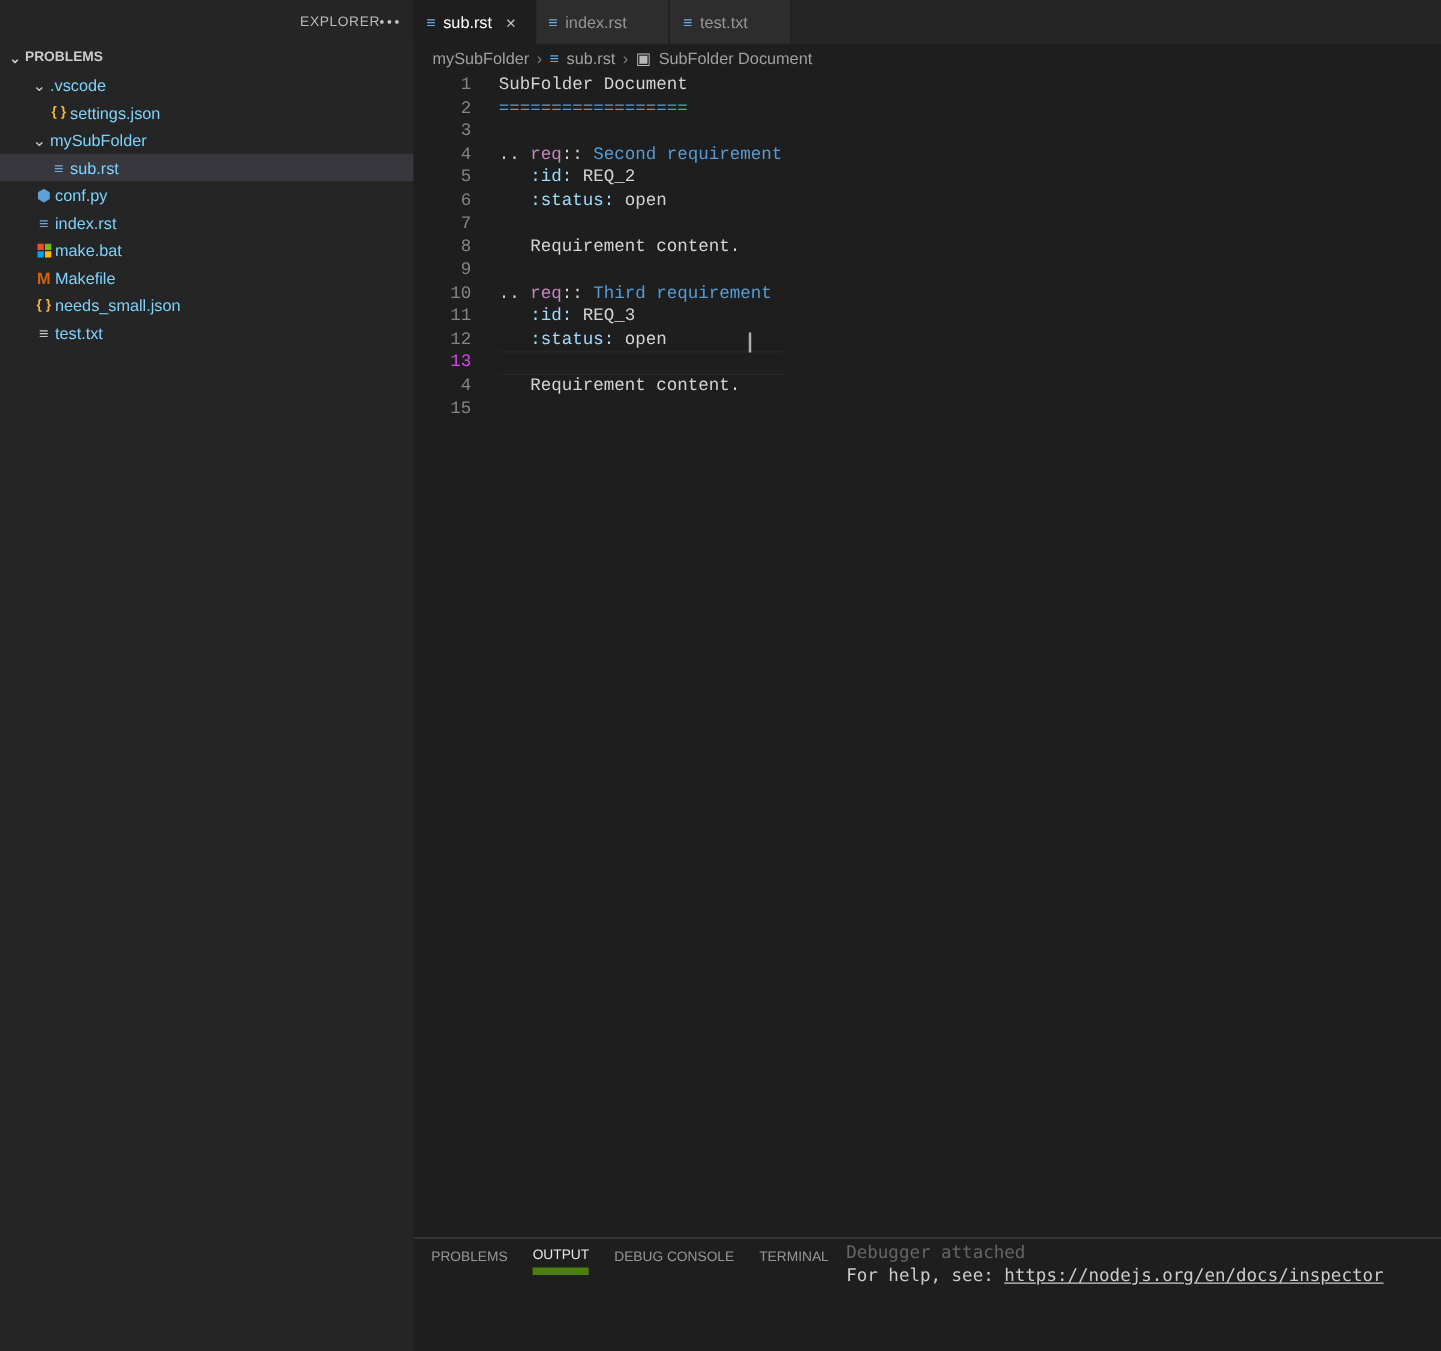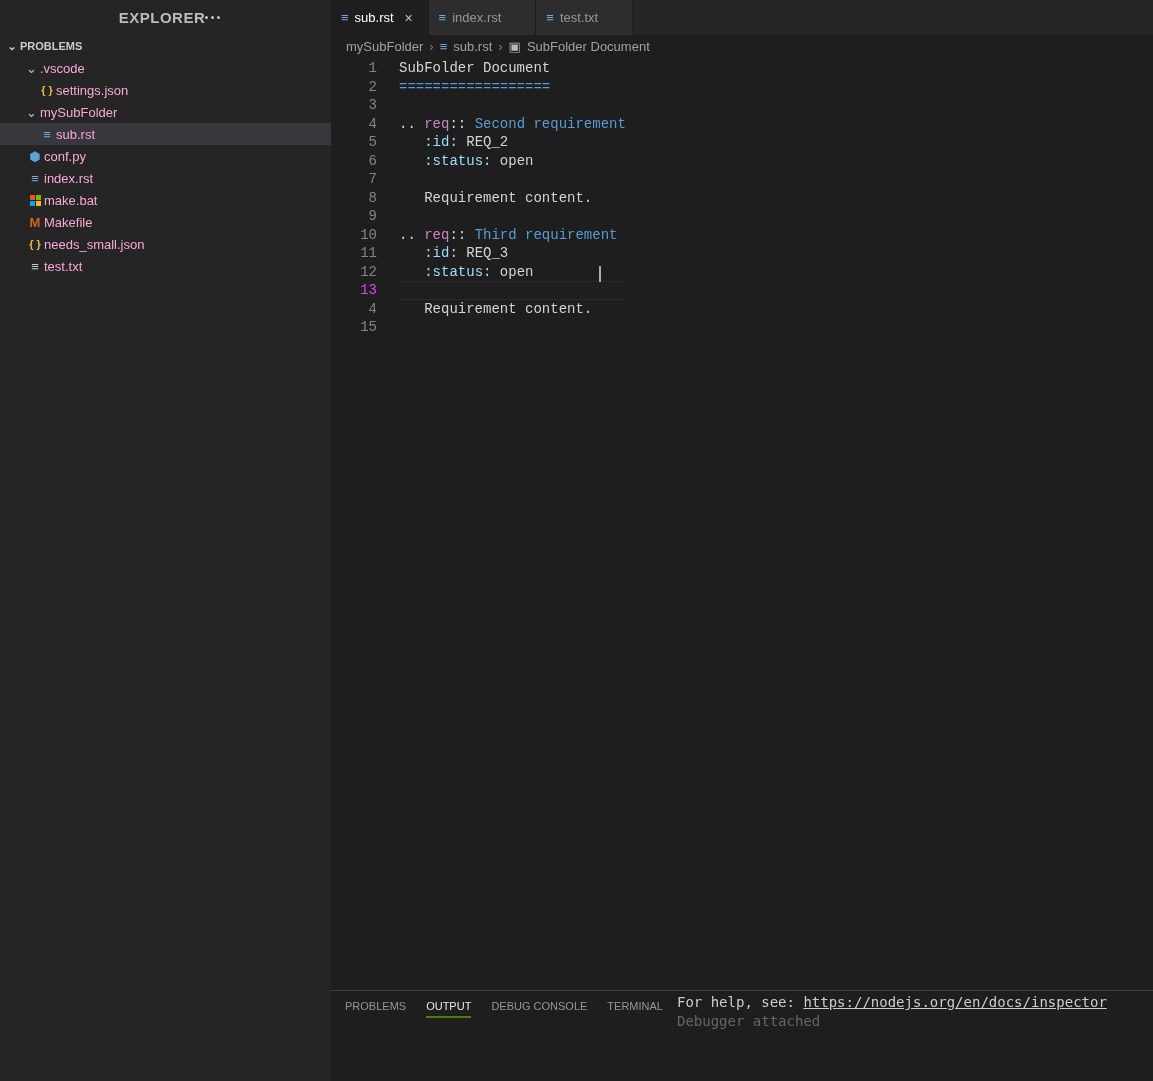--- a/index.html
+++ b/index.html
@@ -16,26 +16,25 @@
   .sidebar {
     width: 331px;
     background: #252526;
     display: flex;
     flex-direction: column;
   }
   .sidebar-header {
     height: 35px;
     display: flex;
     align-items: center;
-    justify-content: center;
+    justify-content: flex-end;
     padding: 0 12px 0 20px;
-    font-size: 15px;
+    font-size: 11px;
     color: #bbbbbb;
     letter-spacing: 0.5px;
-    font-weight: bold;
   }
   .more-icon { display:flex; gap:3px; }
   .more-icon span { width:3px; height:3px; border-radius:50%; background:#c5c5c5; }
   .section-header {
     height: 22px;
     display:flex;
     align-items:center;
     padding-left: 4px;
     font-size:11px;
     font-weight:700;
@@ -48,21 +47,21 @@
     display:flex;
     align-items:center;
     padding-left: 14px;
     cursor:pointer;
   }
   .tree-item.selected { background:#37373d; }
   .tree-item .indent1 { width:12px; }
   .tree-item .indent2 { width:24px; }
   .tree-item .chev { width:14px; text-align:left; color:#c5c5c5; }
   .tree-item .icon { width:18px; display:flex; align-items:center; justify-content:center; }
-  .tree-item .label { color:#f9a8d4; }
+  .tree-item .label { color:#7dd3fc; }
   .ico-json { color:#f2b73b; font-weight:700; font-size:11px; }
   .ico-rst { color:#6fa8db; }
   .ico-py { color:#5ea1d8; }
   .ico-win { display:grid; grid-template-columns:5px 5px; grid-template-rows:5px 5px; gap:1px; }
   .ico-win span:nth-child(1){background:#f25022;} .ico-win span:nth-child(2){background:#7fba00;}
   .ico-win span:nth-child(3){background:#00a4ef;} .ico-win span:nth-child(4){background:#ffb900;}
   .ico-make { color:#d16413; font-weight:700; }
   .ico-txt { color:#c5c5c5; }
 
   .main {
@@ -142,21 +141,21 @@
   }
   .panel-tabs {
     height:30px;
     display:flex;
     align-items:center;
     gap:20px;
     padding-left:14px;
     font-size:11px;
     color:#969696;
   }
-  .panel-tab.active { color:#e7e7e7; border-bottom:2px solid #4d7c0f; padding-bottom:4px; margin-bottom:-5px;}
+  .panel-tab.active { color:#e7e7e7; border-bottom:6px solid #4d7c0f; padding-bottom:4px; margin-bottom:-5px;}
   .panel-body {
     flex:1;
     padding:2px 14px;
     font-family: Consolas, monospace;
     font-size:14px;
     color:#cccccc;
     line-height:19px;
   }
   .panel-body a { color:#cccccc; text-decoration: underline; }
 </style>
@@ -299,19 +298,19 @@
     <div class="code" id="code" style="position: relative;"><div class="line"><span>SubFolder Document</span></div><div class="line"><span class="c-teal">==================</span></div><div class="line">&nbsp;</div><div class="line"><span>.. </span><span class="c-purple">req</span><span>:: </span><span class="c-title">Second requirement</span></div><div class="line"><span>   </span><span class="c-key">:id:</span><span> REQ_2</span></div><div class="line"><span>   </span><span class="c-key">:status:</span><span> open</span></div><div class="line">&nbsp;</div><div class="line"><span>   Requirement content.</span></div><div class="line">&nbsp;</div><div class="line"><span>.. </span><span class="c-purple">req</span><span>:: </span><span class="c-title">Third requirement</span></div><div class="line"><span>   </span><span class="c-key">:id:</span><span> REQ_3</span></div><div class="line"><span>   </span><span class="c-key">:status:</span><span> open</span></div><div class="line"><div class="current-line-bg"></div>&nbsp;</div><div class="line"><span>   Requirement content.</span></div><div class="line">&nbsp;</div><div class="cursor" style="left: 200px; top: 208.5px;"></div></div>
   </div>
   <div class="panel">
     <div class="panel-tabs" id="panel-tabs">
         <span class="panel-tab">PROBLEMS</span>
         <span class="panel-tab active">OUTPUT</span>
         <span class="panel-tab">DEBUG CONSOLE</span>
         <span class="panel-tab">TERMINAL</span>
       </div>
     <div class="panel-body">
+      <div style="opacity:0.4">Debugger attached</div>
       <div>
         <span>For help, see: </span><a>https://nodejs.org/en/docs/inspector</a>
       </div>
-      <div style="opacity:0.4">Debugger attached</div>
     </div>
   </div>
 </div>
 
 </body></html>

